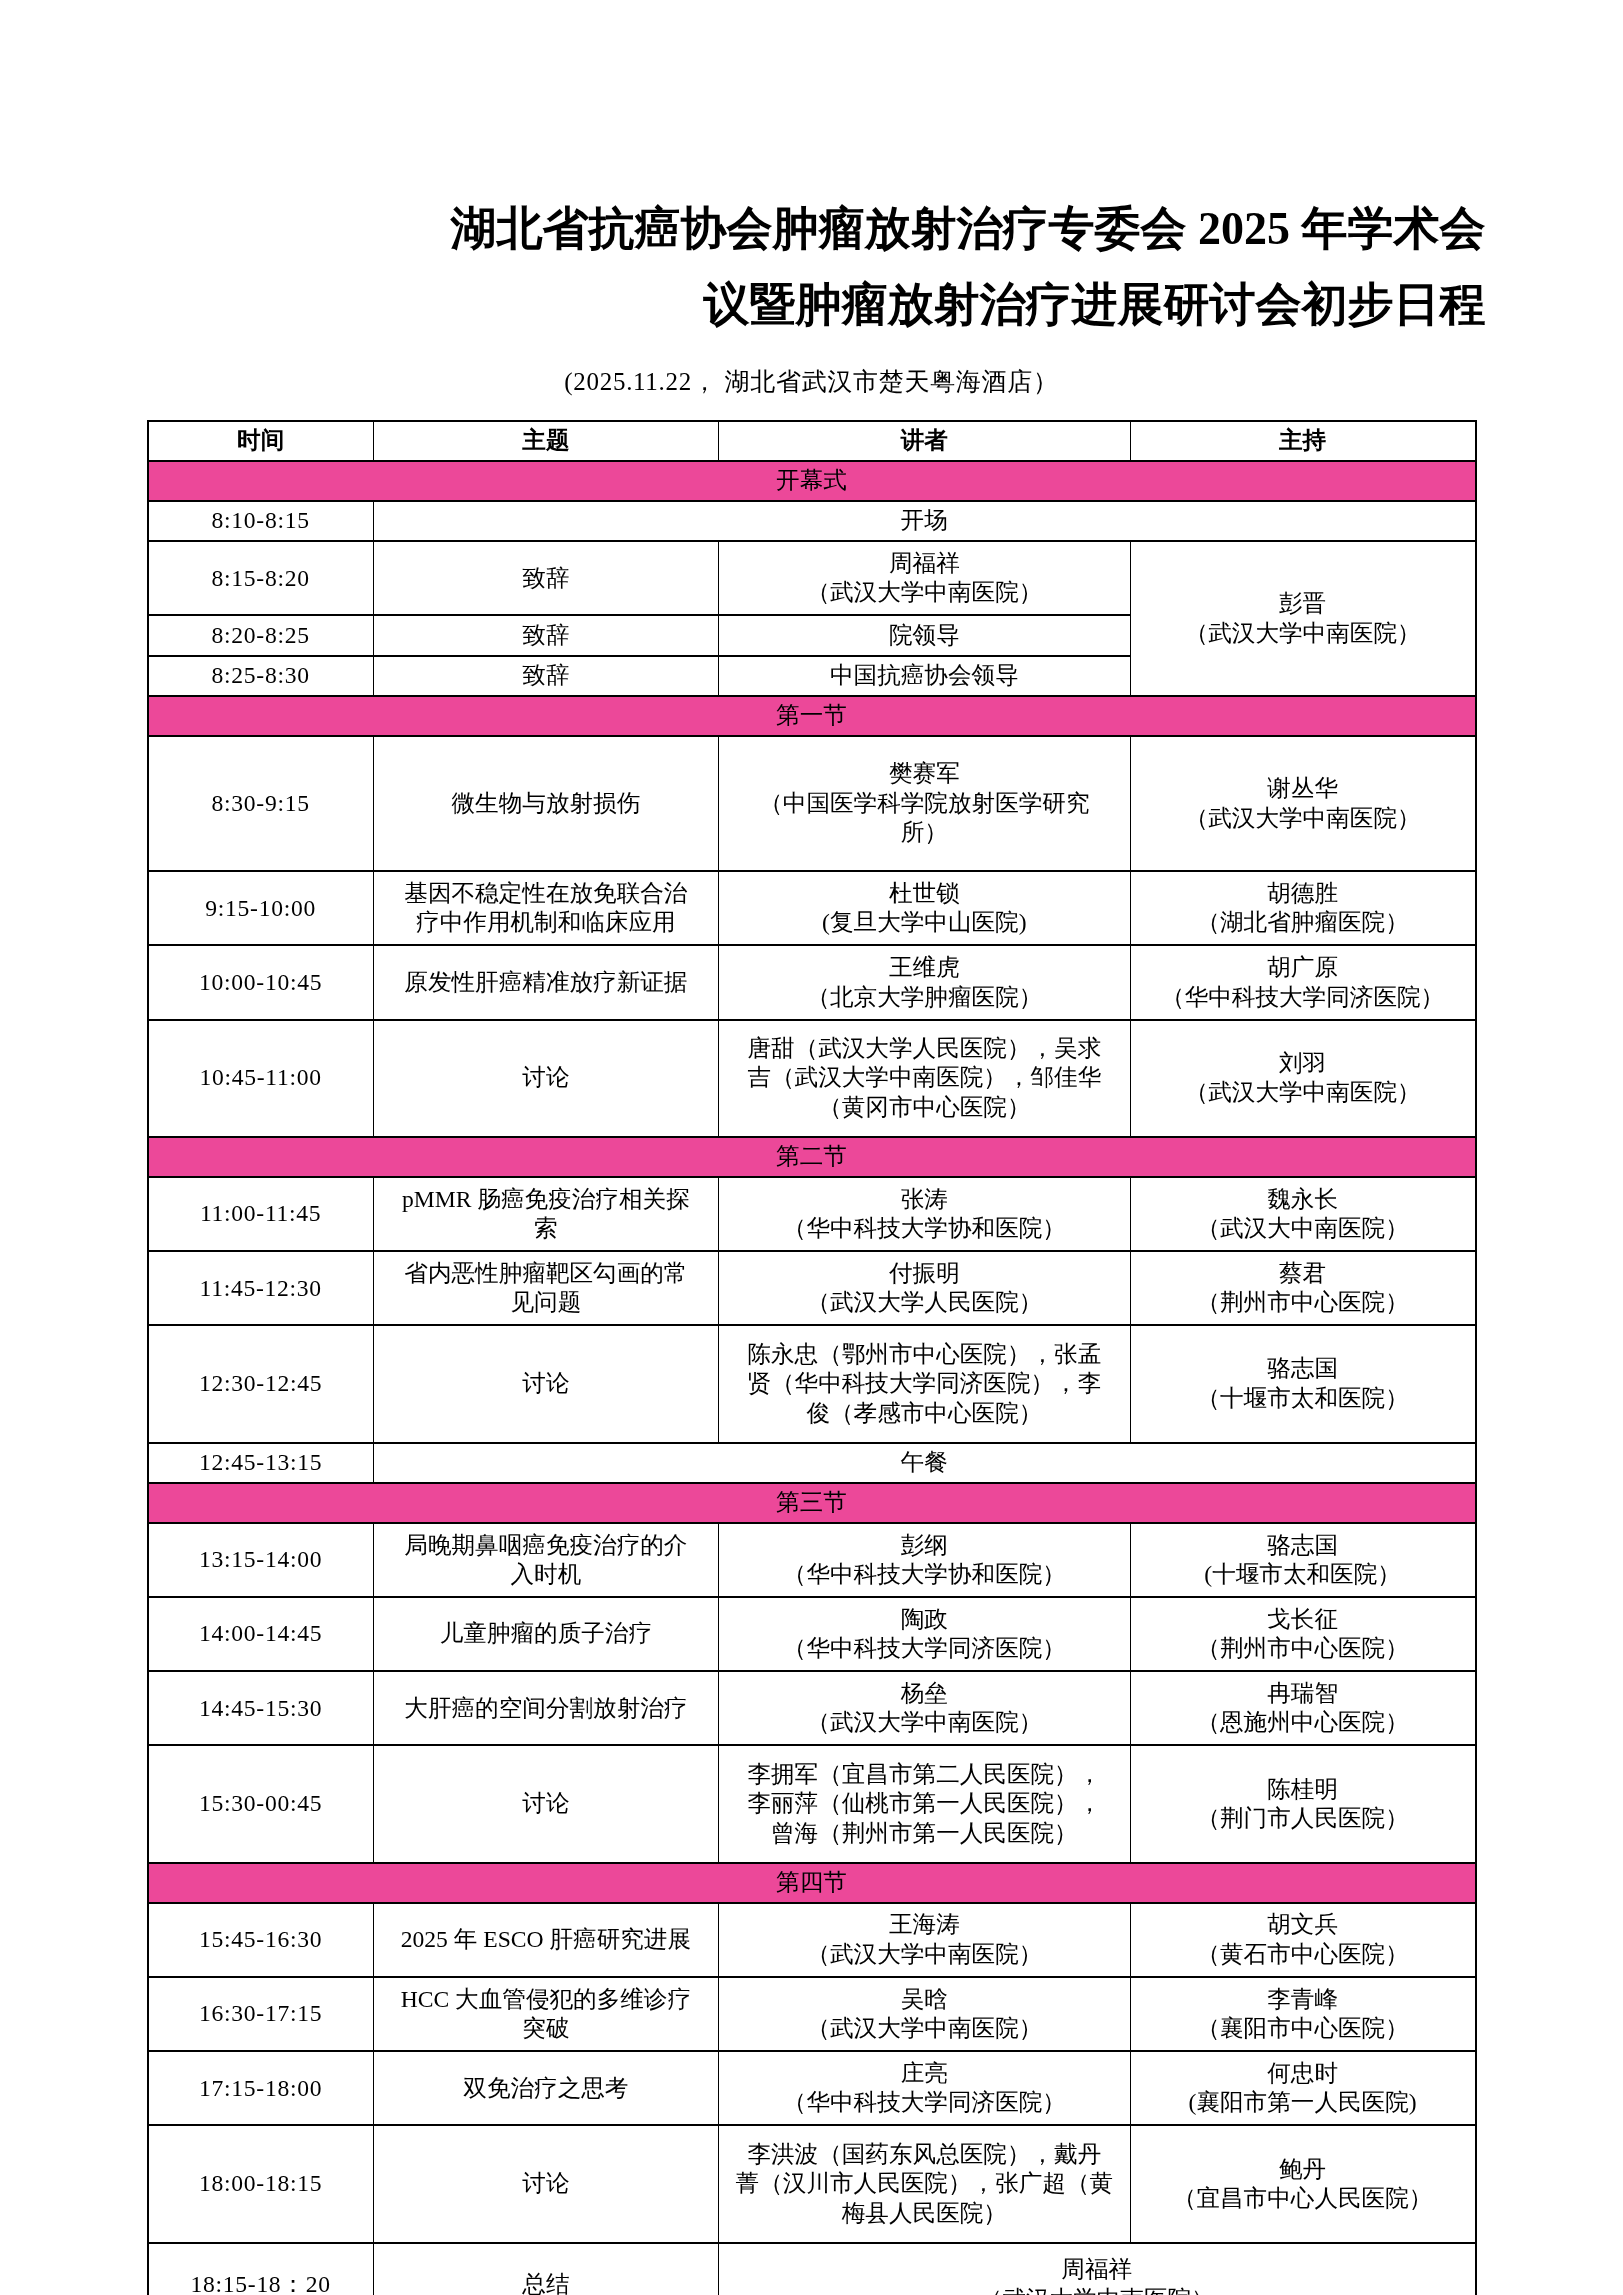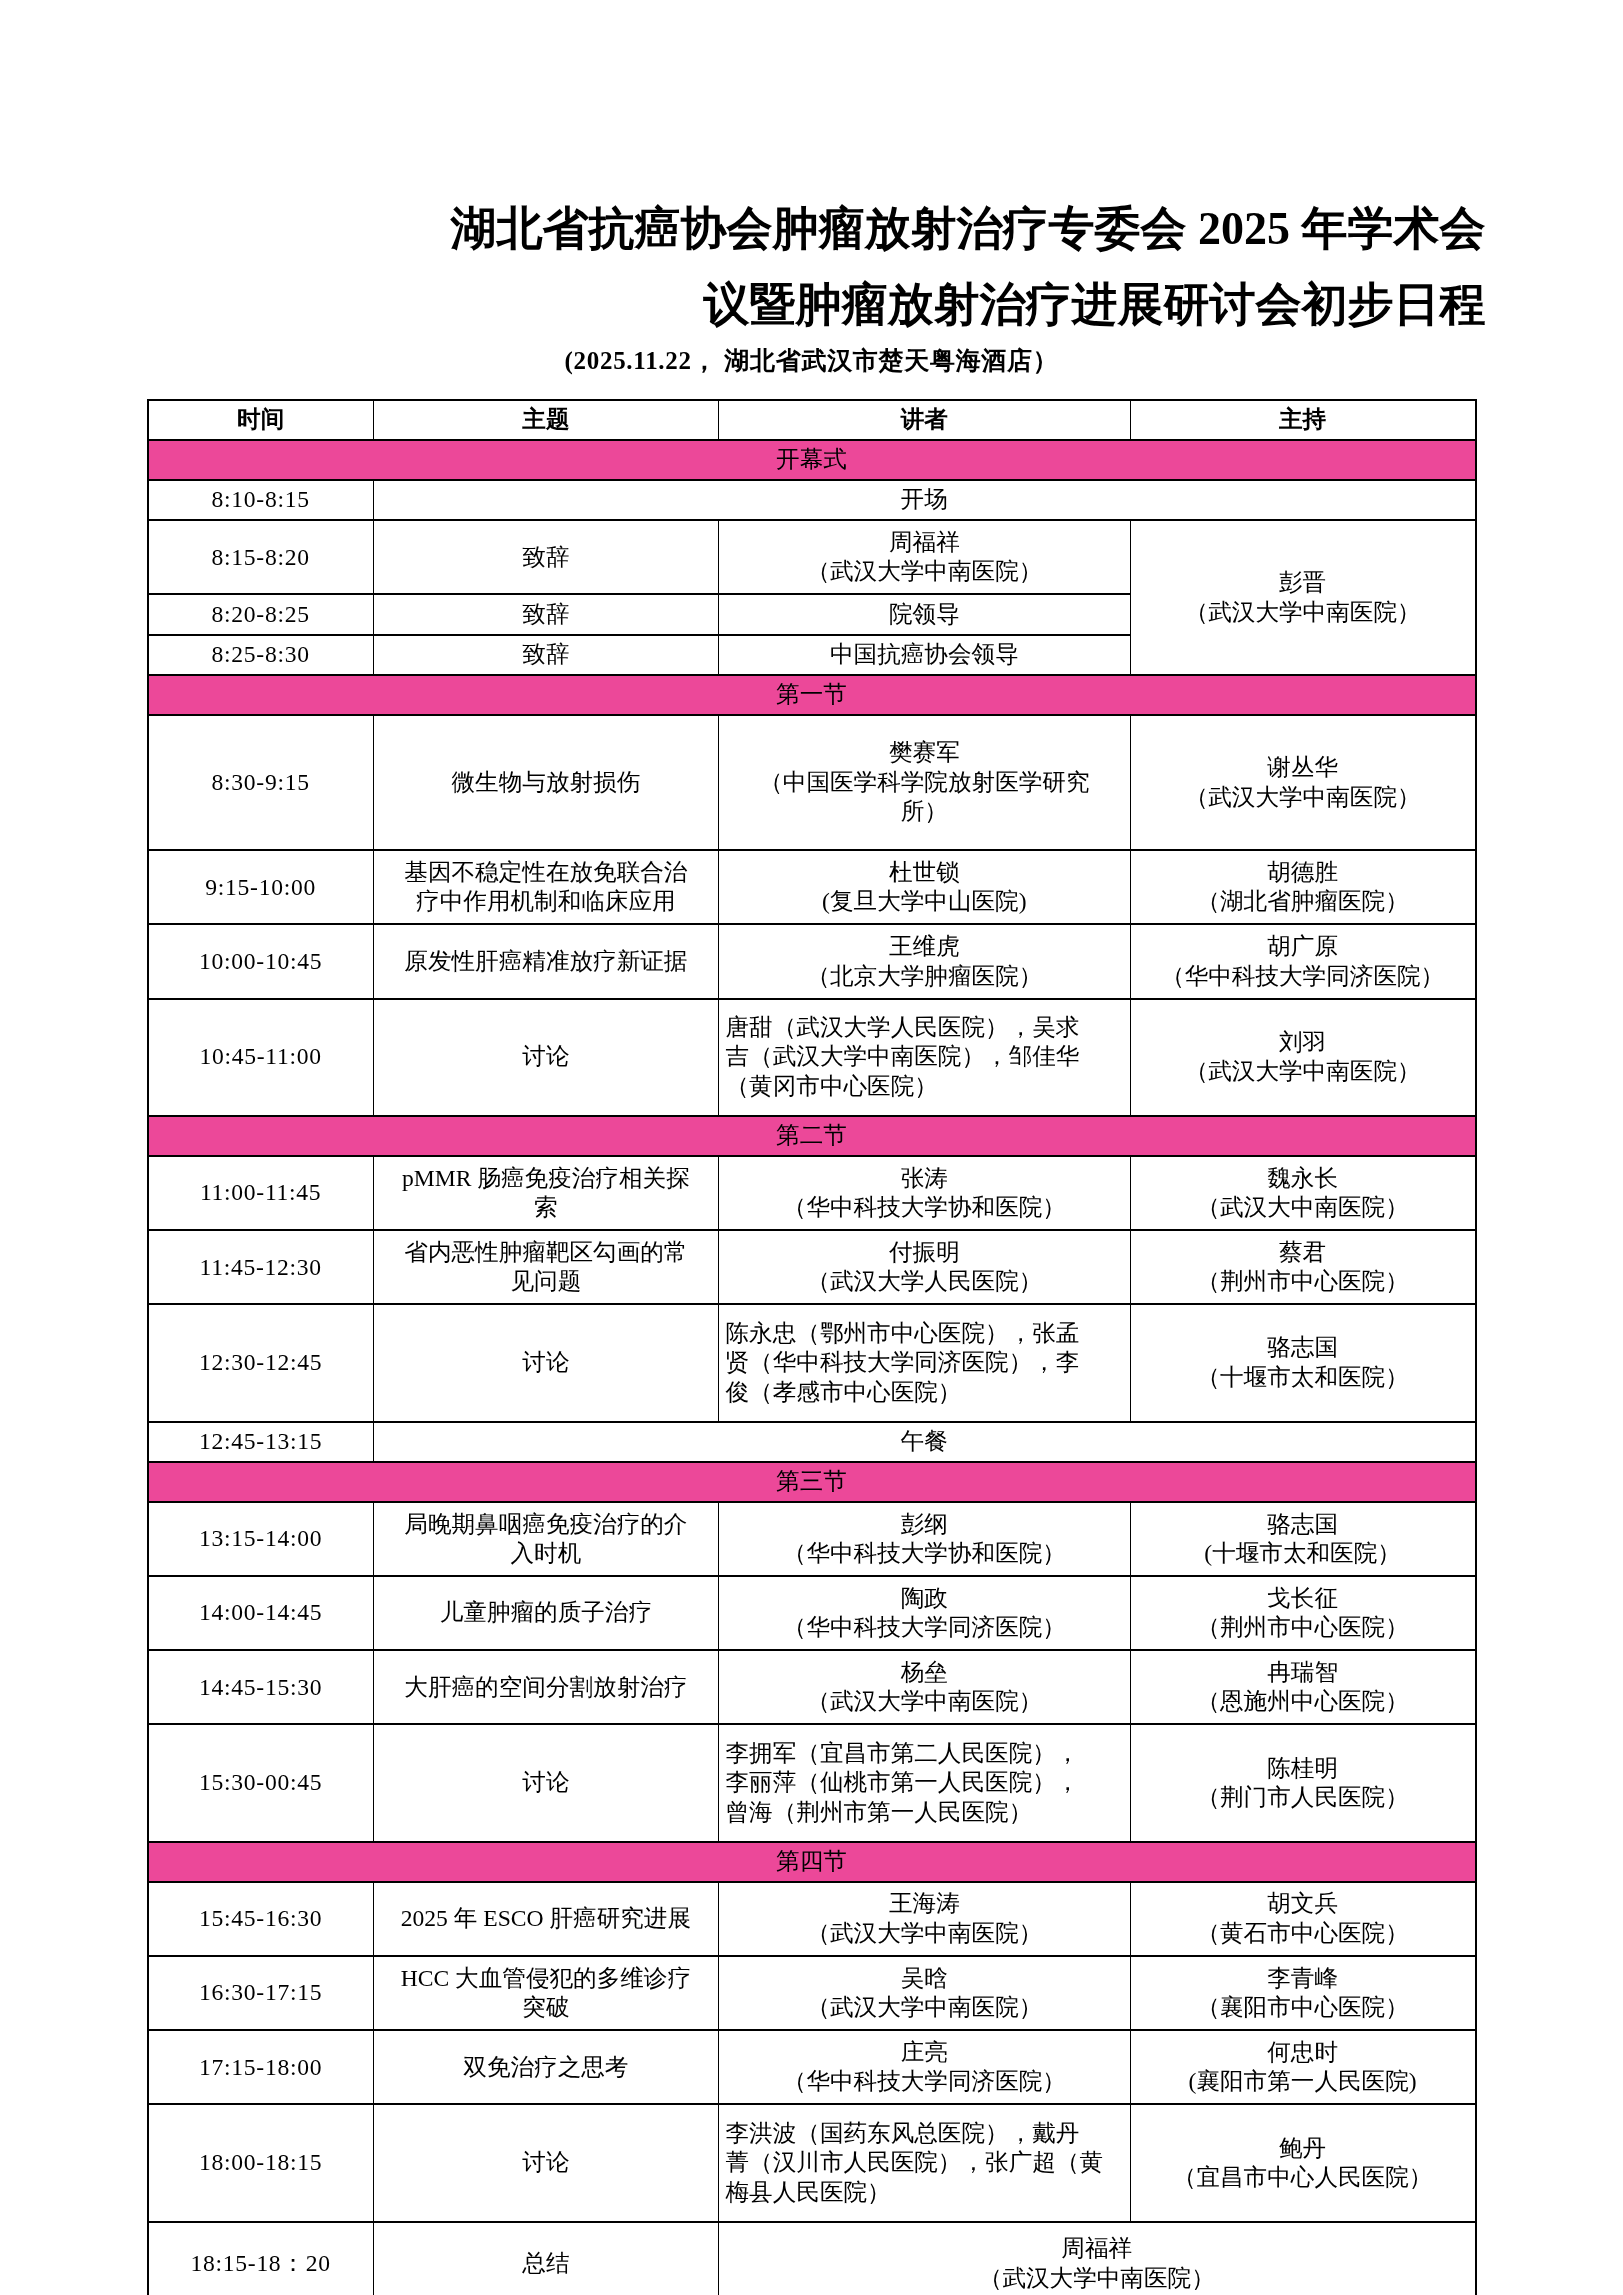--- a/index.html
+++ b/index.html
@@ -10,22 +10,22 @@
     -webkit-font-smoothing:antialiased;
   }
   .page{padding-top:191px;}
   .title{
     width:1348px;margin:0 auto;
     font-size:46px;font-weight:bold;
     text-align:right;line-height:1.66;
   }
   .title-line{display:block;}
   .subtitle{
-    text-align:center;font-size:25px;font-weight:bold;
-    margin-top:0;letter-spacing:0.7px;
+    text-align:center;font-size:25px;font-weight:normal;
+    margin-top:21px;letter-spacing:0.7px;
   }
   table.schedule{
     width:1330px;margin:22px auto 0;
     border-collapse:collapse;table-layout:fixed;
     font-size:23.6px;border:2px solid #000;
   }
   col.c-time{width:17%;}
   col.c-topic{width:26%;}
   col.c-speaker{width:31%;}
   col.c-host{width:26%;}
@@ -36,21 +36,21 @@
     text-align:center;vertical-align:middle;
     white-space:pre-line;line-height:1.25;
     overflow:hidden;
   }
   th{font-weight:bold;height:33px;}
   td.section{
     background:#ec4899;height:33px;
     border-top-width:2.6px;border-bottom-width:2.6px;
   }
   td.time{letter-spacing:0.7px;}
-  td.left{text-align:left;}
+  td.left{text-align:center;}
   tr.rh-s>td{height:33px;margin-left:41px;}
   tr.rh-m>td{height:67px;}
   tr.rh-l>td{height:128px;}
   tr.rh-d>td{height:110px;}
   tr.rh-sum>td{height:77px;}
 </style>
 </head>
 <body>
 
 <div class="page">

